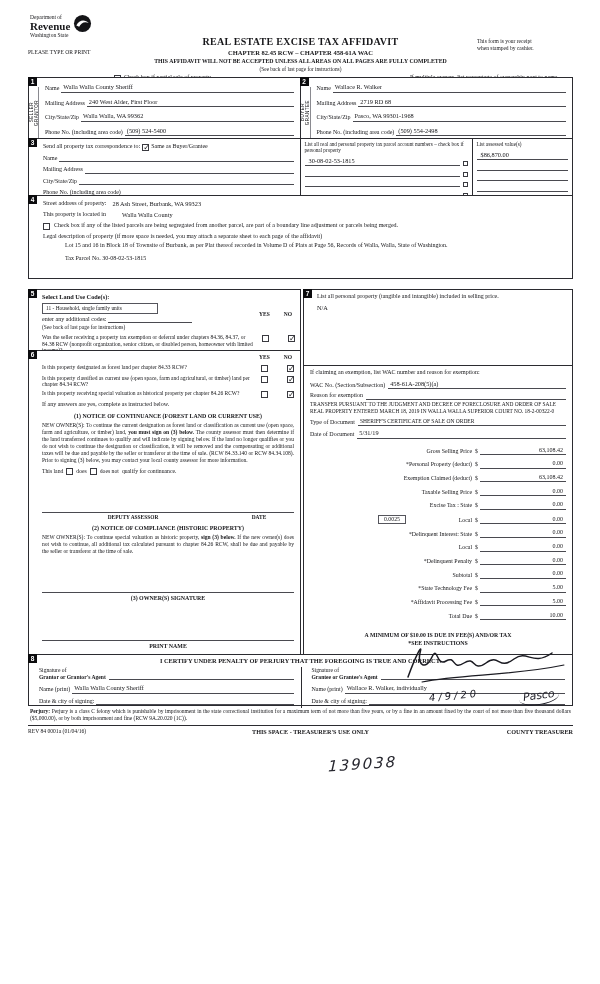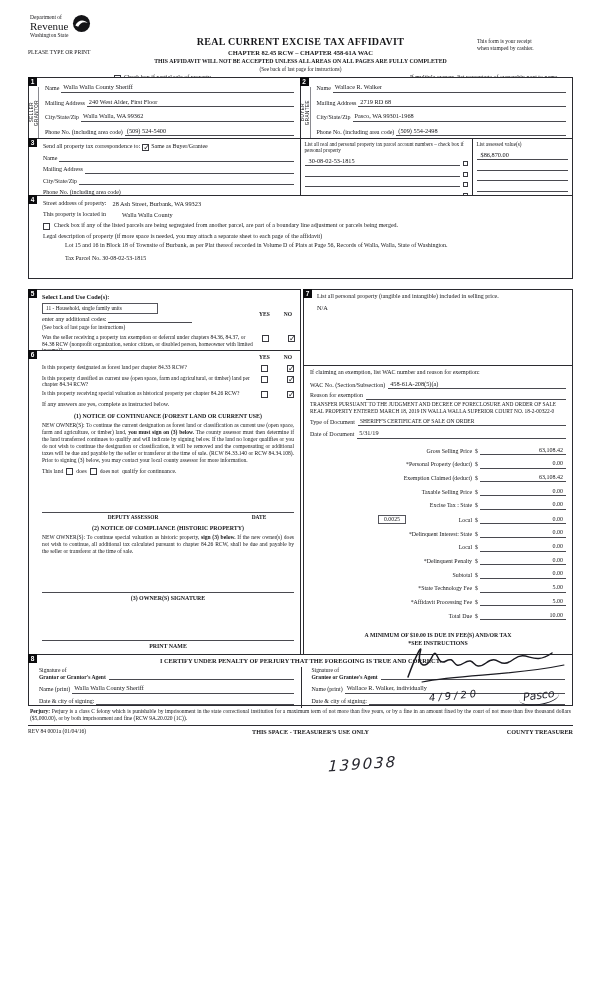--- a/index.html
+++ b/index.html
@@ -13,21 +13,21 @@
 .cb{display:inline-block;width:7px;height:7px;border:1px solid #3a3a40;background:#fff;font-size:8px;line-height:6px;text-align:center;vertical-align:-1px;overflow:visible;white-space:nowrap;flex:none;}
 .cb.xs{width:5px;height:5px;font-size:6px;line-height:4px;}
 .fill{border-bottom:1px solid #4a4a50;flex:1;min-height:7px;}
 .frow{display:flex;align-items:flex-end;gap:2px;}
 .flabel{white-space:nowrap;}
 .fval{font-size:6.3px;padding-left:2px;}
 
 .hdr{position:relative;height:64px;}
 .logo{position:absolute;left:2px;top:1px;display:flex;gap:3px;align-items:flex-start;}
 .l1{font-size:5.5px;}
-.l2{font-size:11px;font-weight:normal;line-height:1;}
+.l2{font-size:11px;font-weight:bold;line-height:1;}
 .l3{font-size:5.5px;}
 .hdr-title{text-align:center;padding-top:23px;font-size:10px;font-weight:bold;letter-spacing:.3px;}
 .receipt{position:absolute;right:0;top:25px;width:96px;font-size:5.5px;line-height:1.3;}
 .row2{display:flex;margin-top:0;}
 .row2 .lt{width:130px;font-size:5.6px;}
 .row2 .ct{flex:1;text-align:center;font-size:6.5px;font-weight:bold;}
 .row2 .rt{width:130px;}
 .warn{text-align:center;font-size:5.8px;font-weight:bold;margin-top:1px;}
 .seeback{text-align:center;font-size:5.3px;margin-top:1px;}
 .row5{display:flex;margin-top:2px;align-items:center;}
@@ -125,21 +125,21 @@
         <div class="l2">Revenue</div>
         <div class="l3">Washington State</div>
       </div>
       <span>
         <svg width="19" height="19" viewBox="0 0 20 20">
             <circle cx="10" cy="10" r="9" fill="#141417"></circle>
             <path d="M3.5 12 C6.5 5.5 13 5.5 16.5 9.5 C12.5 7.5 8.5 9 6.5 13.5 Z" fill="#fff"></path>
           </svg>
       </span>
     </div>
-    <div class="hdr-title">REAL CURRENT EXCISE TAX AFFIDAVIT</div>
+    <div class="hdr-title">REAL ESTATE EXCISE TAX AFFIDAVIT</div>
     <div class="receipt">
       <div>This form is your receipt</div>
       <div>when stamped by cashier.</div>
     </div>
     <div class="row2">
       <span class="lt">PLEASE TYPE OR PRINT</span>
       <span class="ct">CHAPTER 82.45 RCW – CHAPTER 458-61A WAC</span>
       <span class="rt"></span>
     </div>
     <div class="warn">THIS AFFIDAVIT WILL NOT BE ACCEPTED UNLESS ALL AREAS ON ALL PAGES ARE FULLY COMPLETED</div>

